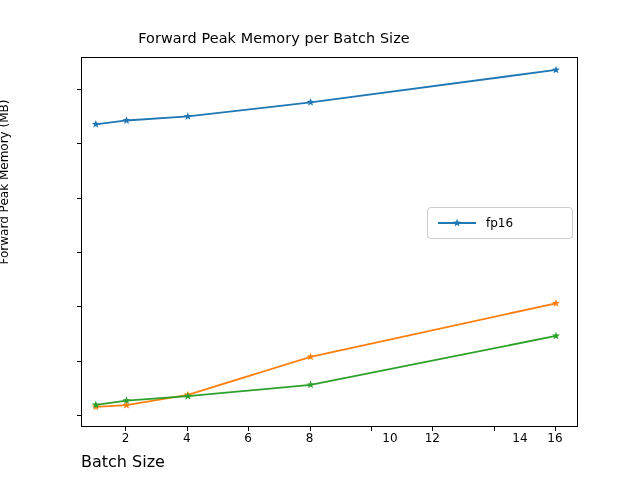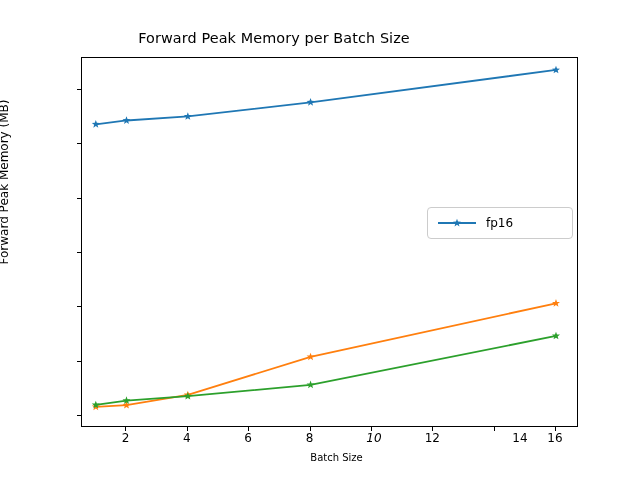--- a/index.html
+++ b/index.html
@@ -57,25 +57,25 @@
     width: 400px;
     text-align: center;
     font-size: 12px;
     transform: rotate(-90deg);
     transform-origin: center center;
     white-space: nowrap;
   }
   
   #xlabel {
     position: absolute;
-    left: 88px;
+    left: 81px;
     top: 452px;
     width: 497px;
-    text-align: center;
-    font-size: 10px;
+    text-align: left;
+    font-size: 16px;
   }
   .ytick-mark {
     position: absolute;
     left: 77px;
     width: 4px;
     height: 1px;
     background: #000000;
   }
   .xtick-label {
     position: absolute;
@@ -141,21 +141,21 @@
     </div>
   <div id="xtick-labels">
       <div class="xtick-label" style="left: 95.4846px;">2</div>
       <div class="xtick-mark" style="left: 125.485px;"></div>
       <div class="xtick-label" style="left: 156.843px;">4</div>
       <div class="xtick-mark" style="left: 186.843px;"></div>
       <div class="xtick-label" style="left: 218.201px;">6</div>
       <div class="xtick-mark" style="left: 248.201px;"></div>
       <div class="xtick-label" style="left: 279.559px;">8</div>
       <div class="xtick-mark" style="left: 309.559px;"></div>
-      <div class="xtick-label" style="left: 344px; font-style: italic;">10</div>
+      <div class="xtick-label" style="left: 360px;">10</div>
       <div class="xtick-mark" style="left: 370.917px;"></div>
       <div class="xtick-label" style="left: 402.275px;">12</div>
       <div class="xtick-mark" style="left: 432.275px;"></div>
       <div class="xtick-label" style="left: 490px;">14</div>
       <div class="xtick-mark" style="left: 493.633px;"></div>
       <div class="xtick-label" style="left: 524.991px;">16</div>
       <div class="xtick-mark" style="left: 554.991px;"></div>
     </div>
 
   <div id="plot-area">

